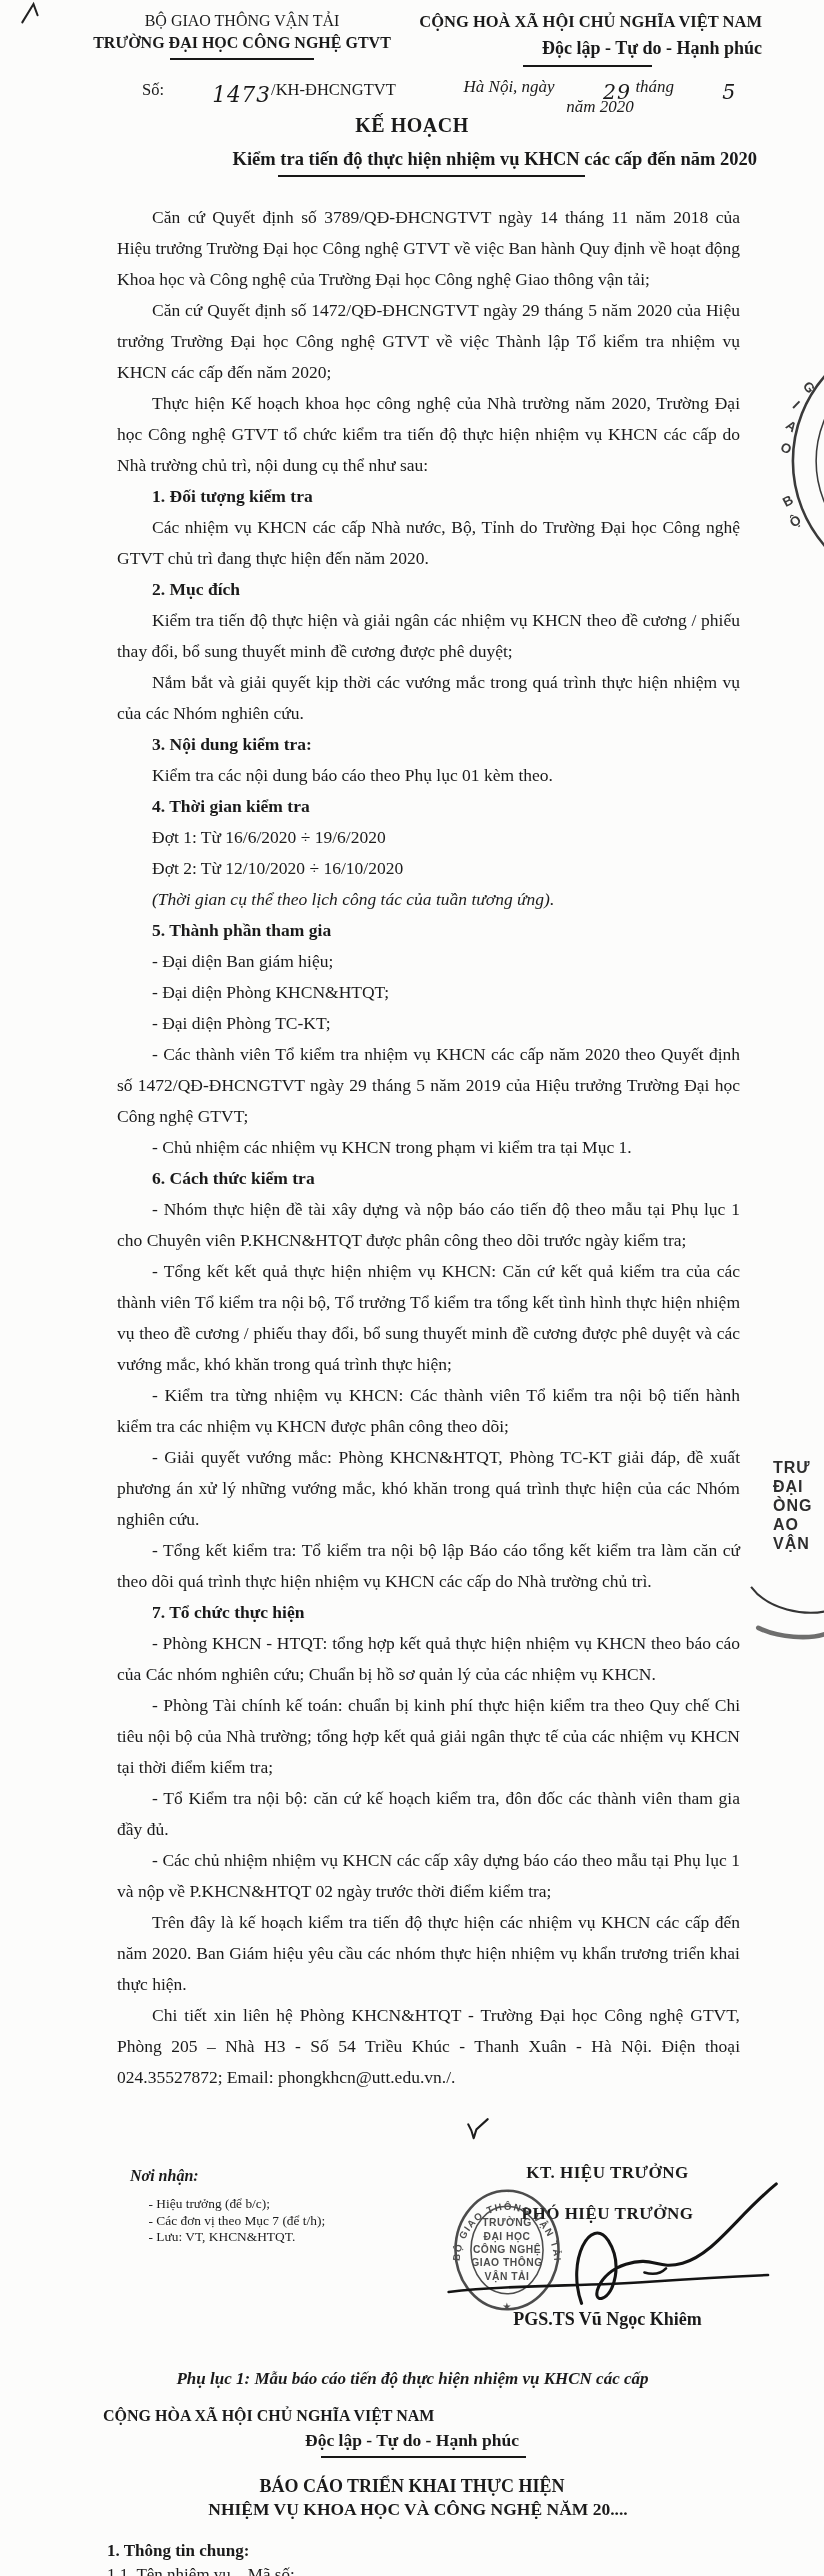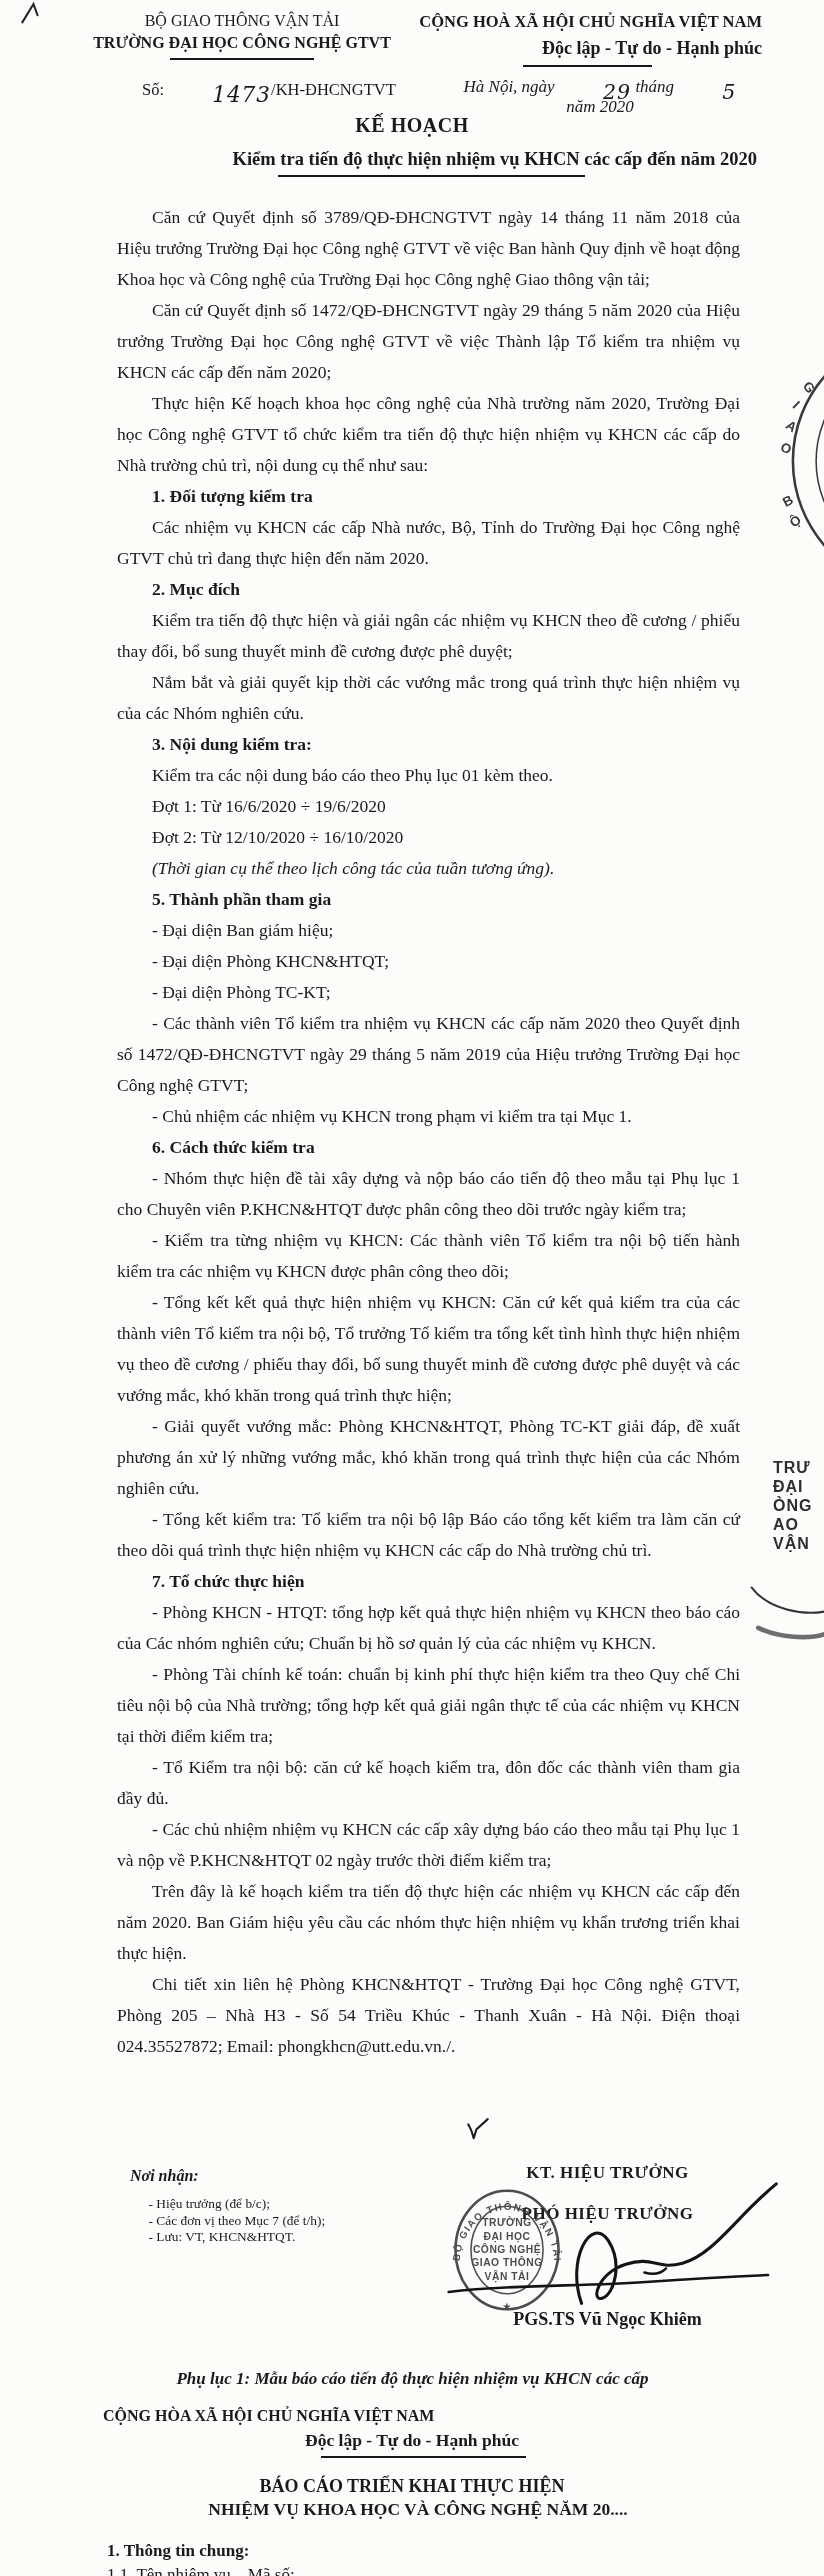--- a/index.html
+++ b/index.html
@@ -99,33 +99,34 @@
     <p>Căn cứ Quyết định số 3789/QĐ-ĐHCNGTVT ngày 14 tháng 11 năm 2018 của Hiệu trưởng Trường Đại học Công nghệ GTVT về việc Ban hành Quy định về hoạt động Khoa học và Công nghệ của Trường Đại học Công nghệ Giao thông vận tải;</p>
     <p>Căn cứ Quyết định số 1472/QĐ-ĐHCNGTVT ngày 29 tháng 5 năm 2020 của Hiệu trưởng Trường Đại học Công nghệ GTVT về việc Thành lập Tổ kiểm tra nhiệm vụ KHCN các cấp đến năm 2020;</p>
     <p>Thực hiện Kế hoạch khoa học công nghệ của Nhà trường năm 2020, Trường Đại học Công nghệ GTVT tổ chức kiểm tra tiến độ thực hiện nhiệm vụ KHCN các cấp do Nhà trường chủ trì, nội dung cụ thể như sau:</p>
     <p class="hd">1.  Đối tượng kiểm tra</p>
     <p>Các nhiệm vụ KHCN các cấp Nhà nước, Bộ, Tỉnh do Trường Đại học Công nghệ GTVT chủ trì đang thực hiện đến năm 2020.</p>
     <p class="hd">2.  Mục đích</p>
     <p>Kiểm tra tiến độ thực hiện và giải ngân các nhiệm vụ KHCN theo đề cương / phiếu thay đổi, bổ sung thuyết minh đề cương được phê duyệt;</p>
     <p>Nắm bắt và giải quyết kịp thời các vướng mắc trong quá trình thực hiện nhiệm vụ của các Nhóm nghiên cứu.</p>
     <p class="hd">3.  Nội dung kiểm tra:</p>
     <p>Kiểm tra các nội dung báo cáo theo Phụ lục 01 kèm theo.</p>
+    <p class="hd">4.  Thời gian kiểm tra</p>
     <p>Đợt 1: Từ 16/6/2020 ÷ 19/6/2020</p>
     <p>Đợt 2: Từ 12/10/2020 ÷ 16/10/2020</p>
     <p class="i">(Thời gian cụ thể theo lịch công tác của tuần tương ứng).</p>
     <p class="hd">5.  Thành phần tham gia</p>
     <p>- Đại diện Ban giám hiệu;</p>
     <p>- Đại diện Phòng KHCN&amp;HTQT;</p>
     <p>- Đại diện Phòng TC-KT;</p>
     <p>- Các thành viên Tổ kiểm tra nhiệm vụ KHCN các cấp năm 2020 theo Quyết định số 1472/QĐ-ĐHCNGTVT ngày 29 tháng 5 năm 2019 của Hiệu trưởng Trường Đại học Công nghệ GTVT;</p>
     <p>- Chủ nhiệm các nhiệm vụ KHCN trong phạm vi kiểm tra tại Mục 1.</p>
     <p class="hd">6.  Cách thức kiểm tra</p>
     <p>- Nhóm thực hiện đề tài xây dựng và nộp báo cáo tiến độ theo mẫu tại Phụ lục 1 cho Chuyên viên P.KHCN&amp;HTQT được phân công theo dõi trước ngày kiểm tra;</p>
+    <p>- Tổng kết kết quả thực hiện nhiệm vụ KHCN: Căn cứ kết quả kiểm tra của các thành viên Tổ kiểm tra nội bộ, Tổ trưởng Tổ kiểm tra tổng kết tình hình thực hiện nhiệm vụ theo đề cương / phiếu thay đổi, bổ sung thuyết minh đề cương được phê duyệt và các vướng mắc, khó khăn trong quá trình thực hiện;</p>
     <p>- Kiểm tra từng nhiệm vụ KHCN: Các thành viên Tổ kiểm tra nội bộ tiến hành kiểm tra các nhiệm vụ KHCN được phân công theo dõi;</p>
-    <p>- Tổng kết kết quả thực hiện nhiệm vụ KHCN: Căn cứ kết quả kiểm tra của các thành viên Tổ kiểm tra nội bộ, Tổ trưởng Tổ kiểm tra tổng kết tình hình thực hiện nhiệm vụ theo đề cương / phiếu thay đổi, bổ sung thuyết minh đề cương được phê duyệt và các vướng mắc, khó khăn trong quá trình thực hiện;</p>
     <p>- Giải quyết vướng mắc: Phòng KHCN&amp;HTQT, Phòng TC-KT giải đáp, đề xuất phương án xử lý những vướng mắc, khó khăn trong quá trình thực hiện của các Nhóm nghiên cứu.</p>
     <p>- Tổng kết kiểm tra: Tổ kiểm tra nội bộ lập Báo cáo tổng kết kiểm tra làm căn cứ theo dõi quá trình thực hiện nhiệm vụ KHCN các cấp do Nhà trường chủ trì.</p>
     <p class="hd">7.  Tổ chức thực hiện</p>
     <p>- Phòng KHCN - HTQT: tổng hợp kết quả thực hiện nhiệm vụ KHCN theo báo cáo của Các nhóm nghiên cứu; Chuẩn bị hồ sơ quản lý của các nhiệm vụ KHCN.</p>
     <p>- Phòng Tài chính kế toán: chuẩn bị kinh phí thực hiện kiểm tra theo Quy chế Chi tiêu nội bộ của Nhà trường; tổng hợp kết quả giải ngân thực tế của các nhiệm vụ KHCN tại thời điểm kiểm tra;</p>
     <p>- Tổ Kiểm tra nội bộ: căn cứ kế hoạch kiểm tra, đôn đốc các thành viên tham gia đầy đủ.</p>
     <p>- Các chủ nhiệm nhiệm vụ KHCN các cấp xây dựng báo cáo theo mẫu tại Phụ lục 1 và nộp về P.KHCN&amp;HTQT 02 ngày trước thời điểm kiểm tra;</p>
     <p>Trên đây là kế hoạch kiểm tra tiến độ thực hiện các nhiệm vụ KHCN các cấp đến năm 2020. Ban Giám hiệu yêu cầu các nhóm thực hiện nhiệm vụ khẩn trương triển khai thực hiện.</p>
     <p>Chi tiết xin liên hệ Phòng KHCN&amp;HTQT - Trường Đại học Công nghệ GTVT, Phòng 205 – Nhà H3 - Số 54 Triều Khúc - Thanh Xuân - Hà Nội. Điện thoại 024.35527872; Email: phongkhcn@utt.edu.vn./.</p>
   </div>

